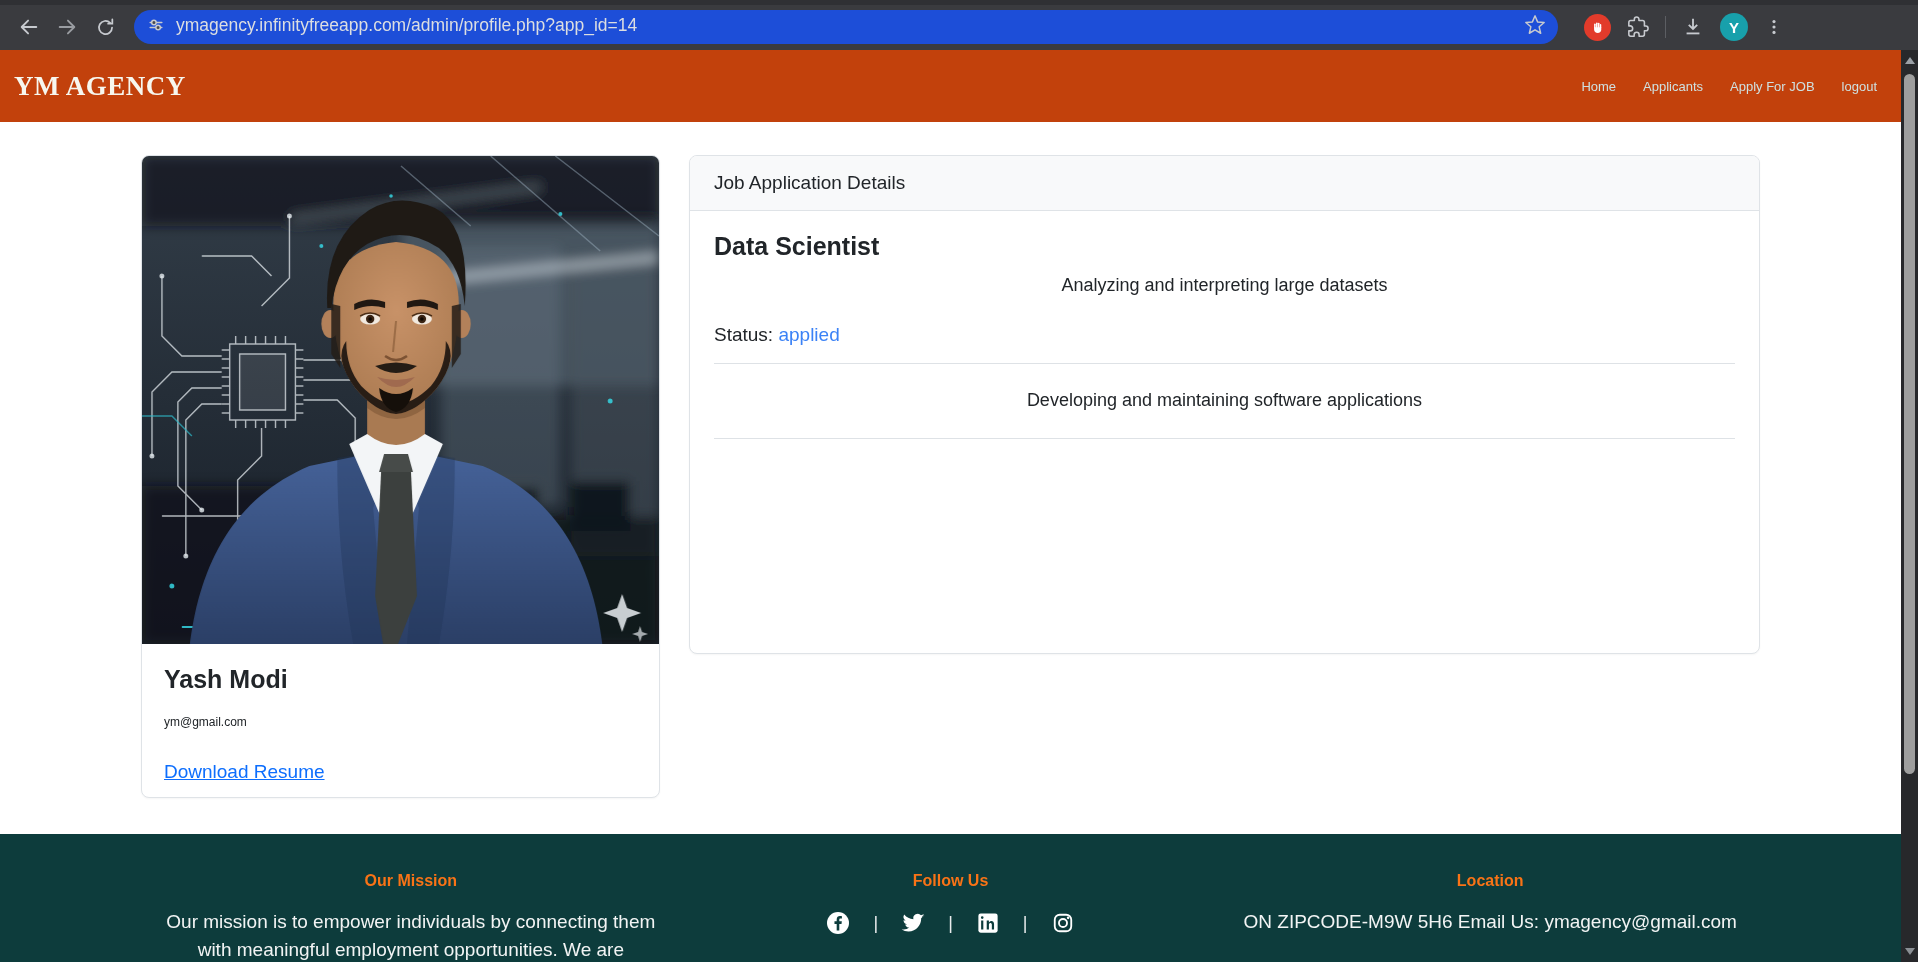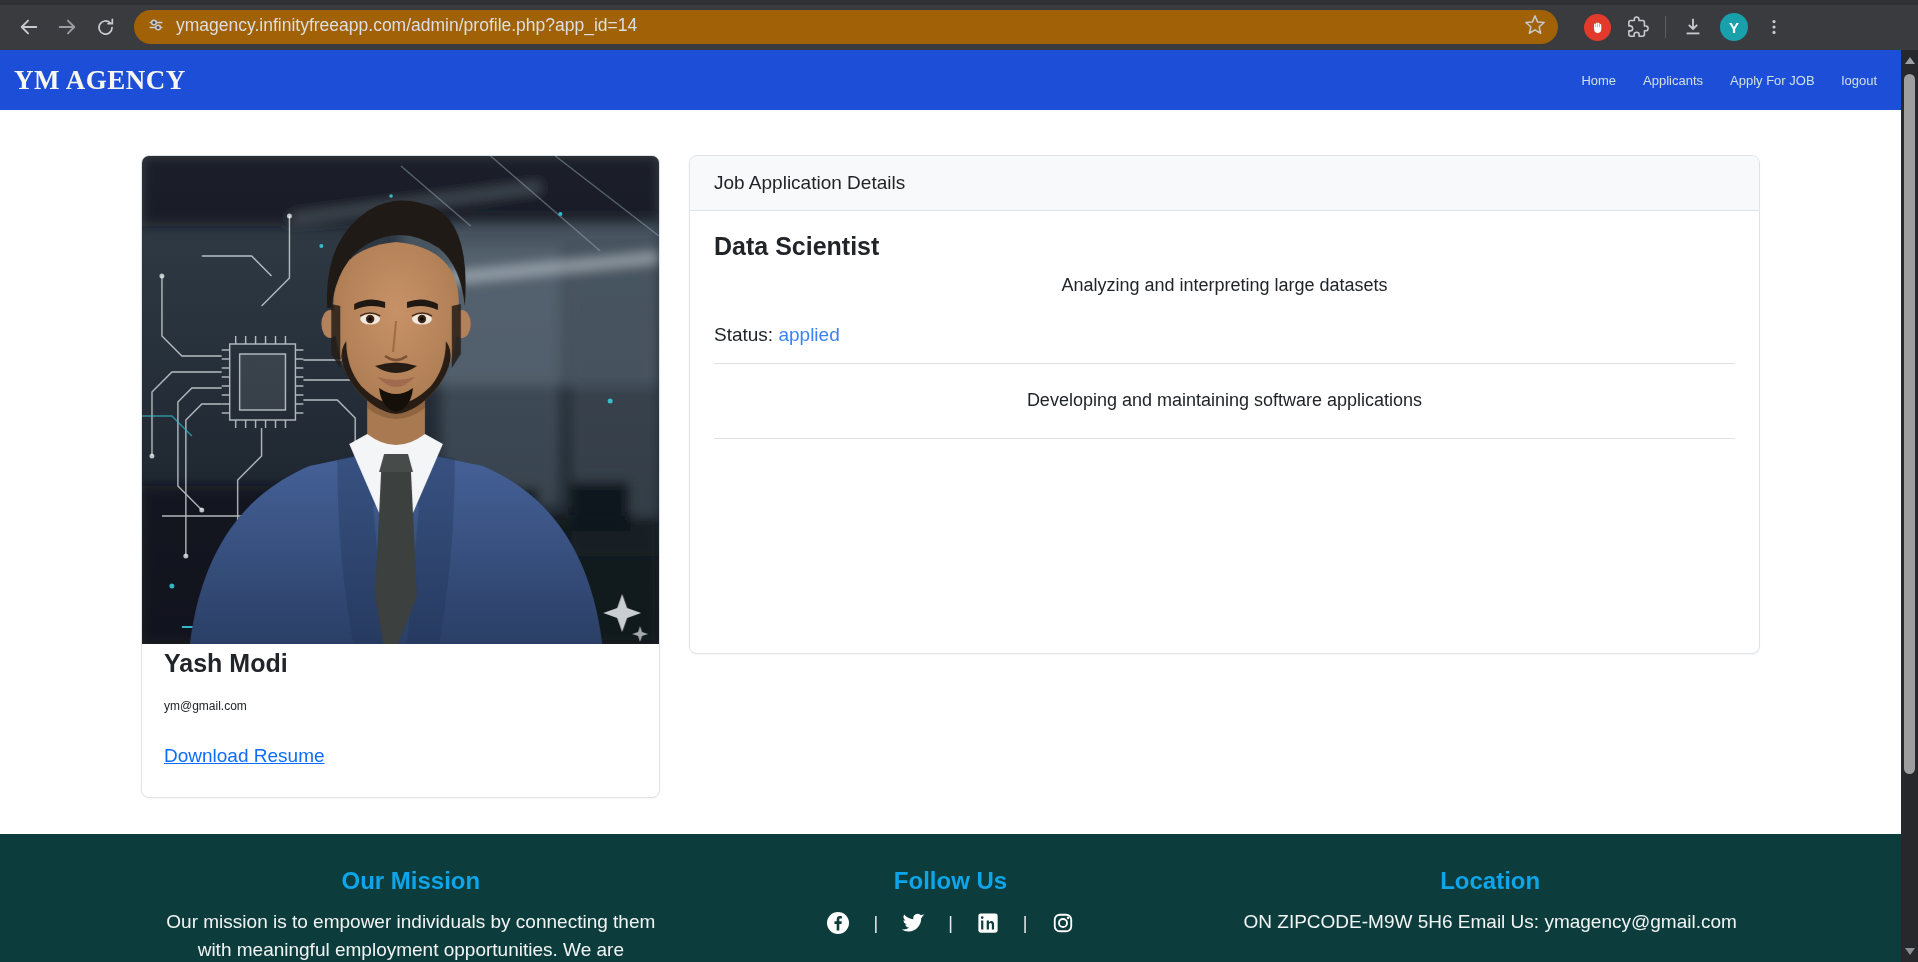--- a/index.html
+++ b/index.html
@@ -3,57 +3,57 @@
 <meta charset="utf-8">
 <style>
   html,body{margin:0;padding:0;overflow:hidden;background:#fff;}
   body{width:1918px;height:962px;position:relative;font-family:"Liberation Sans",sans-serif;color:#212529;}
 
   
   .chrome{position:absolute;top:0;left:0;width:1918px;height:50px;background:#3a3b3f;display:flex;align-items:center;box-sizing:border-box;padding:4px 0 0 10px;}
   .chrome:before{content:"";position:absolute;top:0;left:0;right:0;height:5px;background:#2f3034;}
   .nav-btn{width:34px;height:34px;border:none;background:transparent;display:flex;align-items:center;justify-content:center;border-radius:50%;margin:0 2px;cursor:pointer;padding:0;}
   .nav-btn svg{display:block;}
-  .omnibox{height:34px;width:1424px;margin-left:10px;background:#a16207;border-radius:17px;display:flex;align-items:center;box-sizing:border-box;padding:0 12px 4px 12px;}
+  .omnibox{height:34px;width:1424px;margin-left:10px;background:#1d4ed8;border-radius:17px;display:flex;align-items:center;box-sizing:border-box;padding:0 12px 4px 12px;}
   .omnibox .url{color:#dcdee1;font-size:17.5px;margin-left:10px;flex:1;white-space:nowrap;overflow:hidden;}
   .chrome-actions{display:flex;align-items:center;gap:16px;margin-left:26px;}
   .chrome-sep{width:1px;height:22px;background:#5c5e63;}
   .avatar-chip{width:28px;height:28px;border-radius:50%;background:#18a0ab;color:#fff;font-size:15px;font-weight:700;display:flex;align-items:center;justify-content:center;}
   .adblock{width:27px;height:27px;border-radius:50%;background:#e23b2b;display:flex;align-items:center;justify-content:center;}
 
   
-  .navbar{position:absolute;top:50px;left:0;width:1918px;height:60px;background:#1d4ed8;display:flex;align-items:center;box-sizing:border-box;padding:0 41px 0 14px;}
+  .navbar{position:absolute;top:50px;left:0;width:1918px;height:72px;background:#c2410c;display:flex;align-items:center;box-sizing:border-box;padding:0 41px 0 14px;}
   .brand{font-family:"Liberation Serif",serif;font-weight:700;font-size:27px;color:#f7f7ef;letter-spacing:.5px;text-decoration:none;}
   .nav-links{margin-left:auto;display:flex;align-items:center;gap:27px;}
   .nav-links a{color:#cfe0e0;text-decoration:none;font-size:13px;}
 
   
   .content{position:absolute;top:122px;left:0;width:1918px;height:712px;background:#fff;}
   .card{position:absolute;background:#fff;border:1px solid #dfe3e7;border-radius:8px;box-shadow:0 1px 2px rgba(0,0,0,.04);box-sizing:border-box;}
   .profile-card{left:141px;top:33px;width:519px;height:643px;}
   .photo{width:100%;height:488px;border-radius:7px 7px 0 0;overflow:hidden;}
   .photo svg{display:block;width:100%;height:100%;}
-  .profile-body{padding:4px 22px;}
+  .profile-body{padding:20px 22px;}
   .profile-name{font-size:25px;font-weight:700;line-height:30px;margin:0 0 16px;}
   .profile-email{font-size:12px;line-height:24px;margin:0 0 26px;}
   .resume-link{font-size:19px;line-height:24px;color:#0d6efd;text-decoration:underline;}
 
   .details-card{left:689px;top:33px;width:1071px;height:499px;}
   .details-header{height:54px;background:#f8f9fa;border-bottom:1px solid #dfe3e7;border-radius:7px 7px 0 0;display:flex;align-items:center;padding:0 24px;font-size:19px;color:#212529;}
   .details-body{padding:20px 24px 0;}
   .job-title{font-size:25px;font-weight:700;line-height:30px;margin:0 0 12px;}
   .job-desc{font-size:18px;line-height:24px;margin:0 0 26px;text-align:center;}
   .job-status{font-size:19px;line-height:24px;margin:0 0 16px;}
   .details-body hr{border:none;border-top:1px solid #dee2e6;margin:0 0 24px;}
 
   
   .footer{position:absolute;top:834px;left:0;width:1918px;height:128px;background:#0d3c3c;color:#f2f4f4;overflow:hidden;}
   .footer-inner{width:1619px;margin-left:141px;display:flex;}
   .fcol{flex:1;text-align:center;}
-  .fcol h3{font-size:24px;font-weight:700;line-height:30px;margin:32px 0 12px;color:#0ea5e9;}
+  .fcol h3{font-size:16px;font-weight:700;line-height:30px;margin:32px 0 12px;color:#f97316;}
   .fcol p{font-size:19px;line-height:28px;margin:0 auto;}
   .mission-text{max-width:500px;}
   .social-row{display:flex;align-items:center;justify-content:center;gap:22px;margin-top:14px;}
   .social-row .sep{color:#e8eced;font-size:18px;}
   .social-row a{display:flex;align-items:center;justify-content:center;width:26px;height:26px;}
 
   
   .scrollbar{position:absolute;top:50px;right:0;width:17px;height:912px;background:#27282b;}
   .sb-up{position:absolute;top:7px;left:3.5px;width:0;height:0;border-left:5px solid transparent;border-right:5px solid transparent;border-bottom:7px solid #9aa0a6;}
   .sb-thumb{position:absolute;top:24px;left:3px;width:11px;height:700px;border-radius:6px;background:#9e9e9e;}

